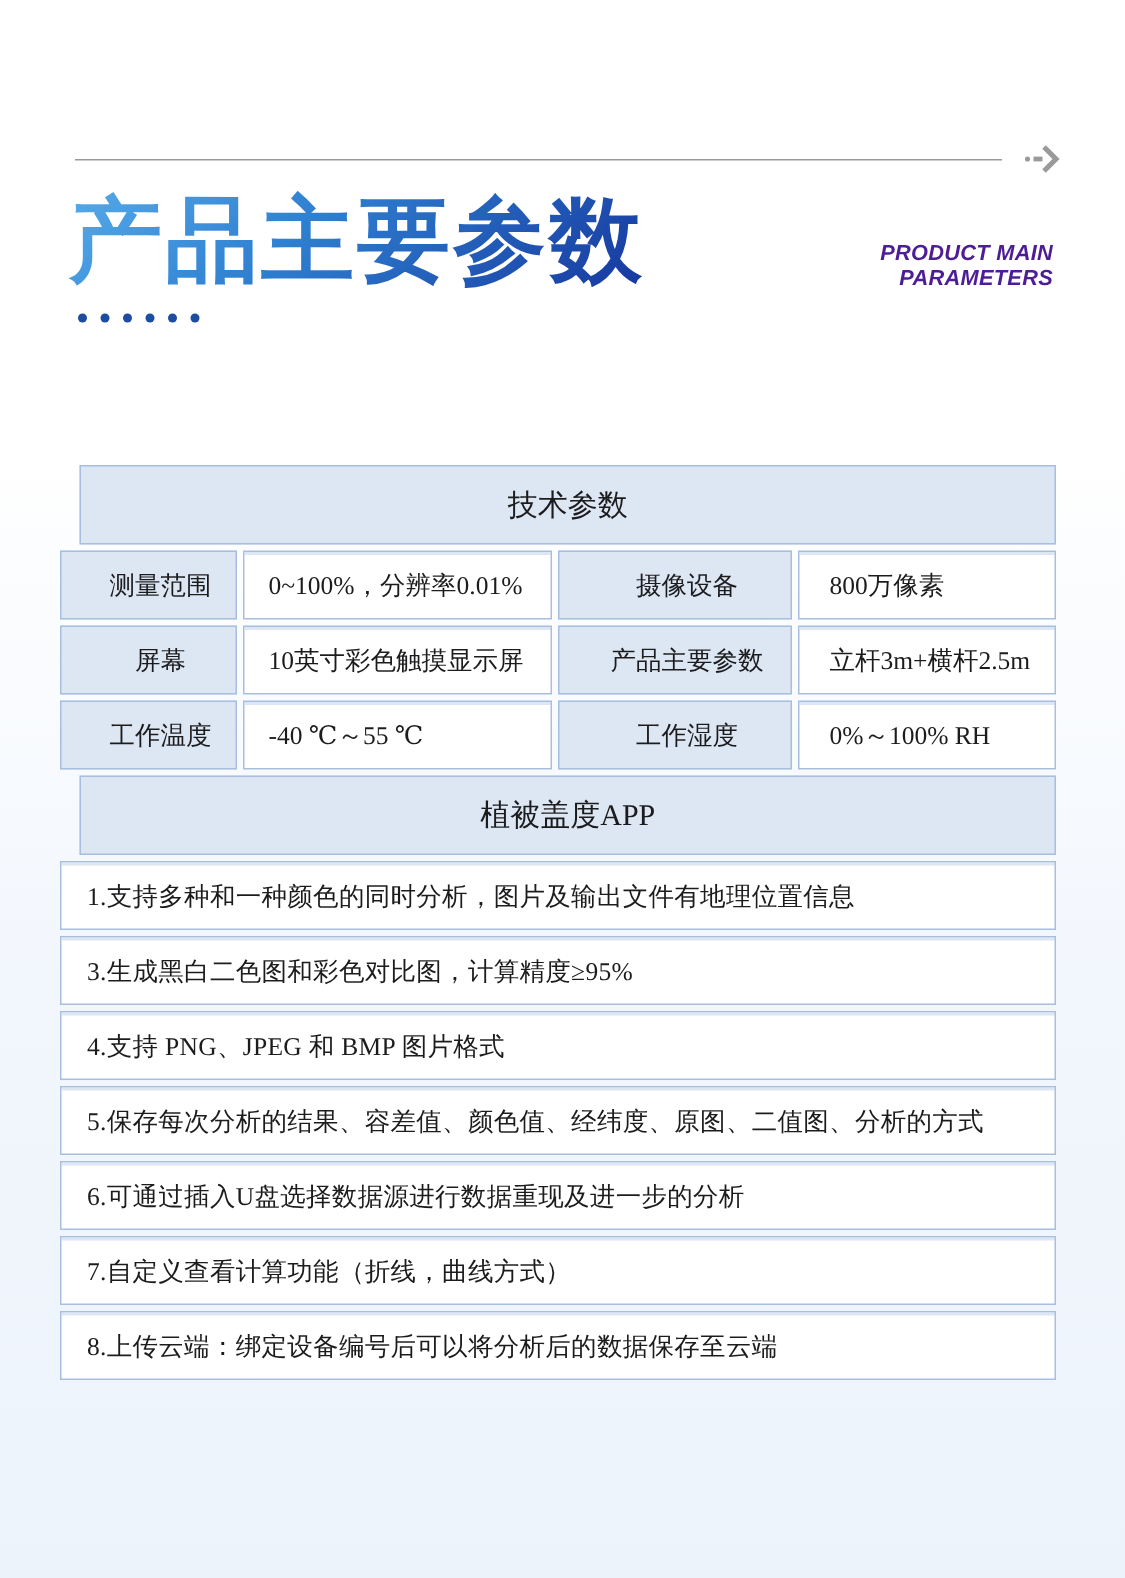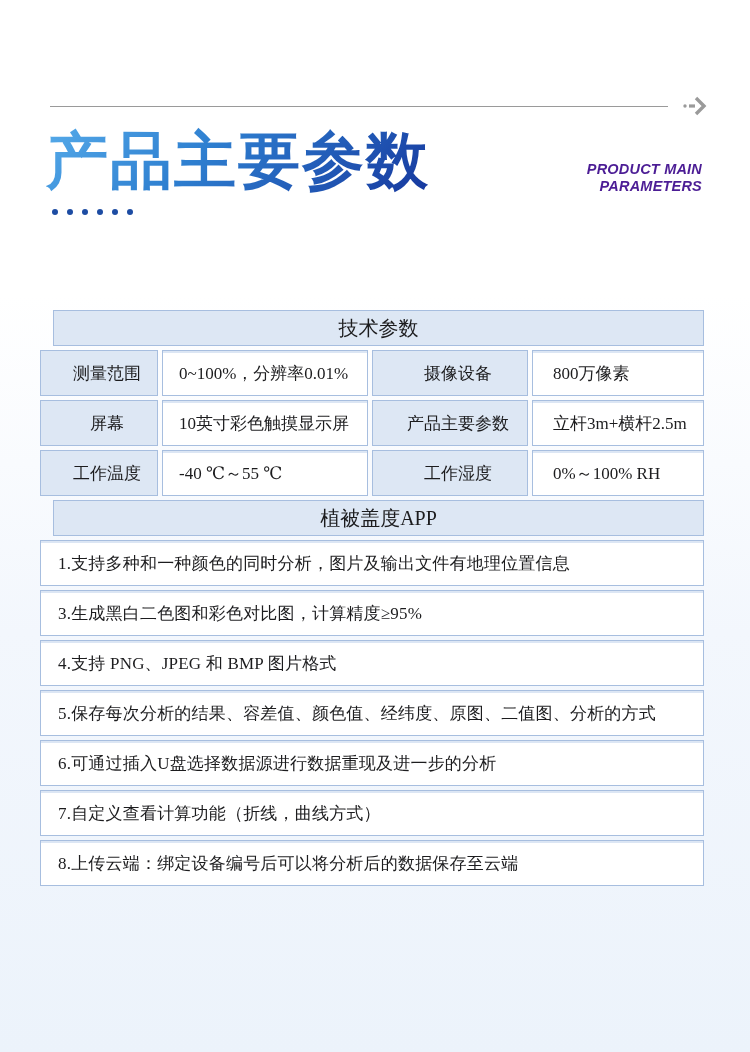--- a/index.html
+++ b/index.html
@@ -46,21 +46,21 @@
     border:1px solid #a7bedf;
     box-sizing:border-box;
     display:flex;align-items:center;justify-content:center;
     height:46px;
     background:#ffffff;
     box-shadow:inset 0 2px 0 rgba(208,221,240,.75);
     font-size:17px;
   }
   .section-head{
     background:#dde7f4;box-shadow:none;
-    font-size:20px;height:36px;margin-left:13px;
+    font-size:20px;height:53px;margin-left:13px;
   }
   .trow{display:flex;gap:4px;}
   .lbl{background:#dde7f4;box-shadow:none;padding-left:16px;}
   .c1{width:118px;flex:0 0 auto;}
   .c2{width:206px;flex:0 0 auto;justify-content:flex-start;padding-left:16px;}
   .c3{width:156px;flex:0 0 auto;}
   .c4{flex:1;justify-content:flex-start;padding-left:20px;}
   .feature{
     justify-content:flex-start;padding-left:17px;
     letter-spacing:.2px;

